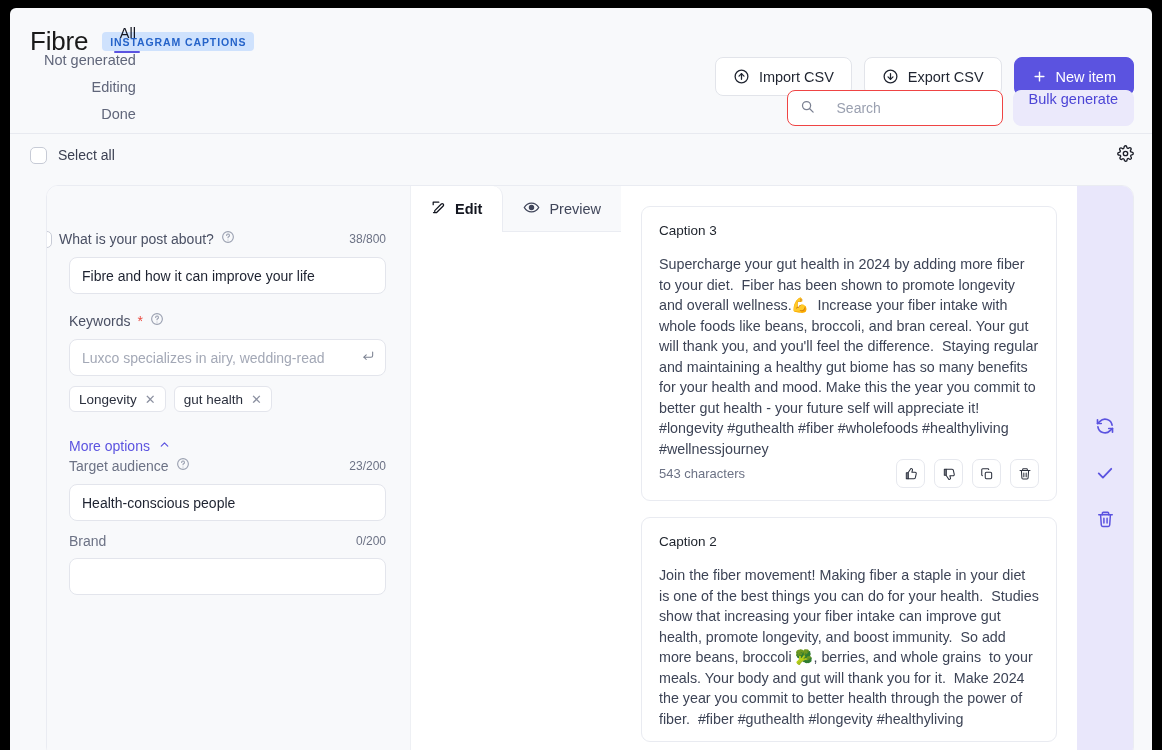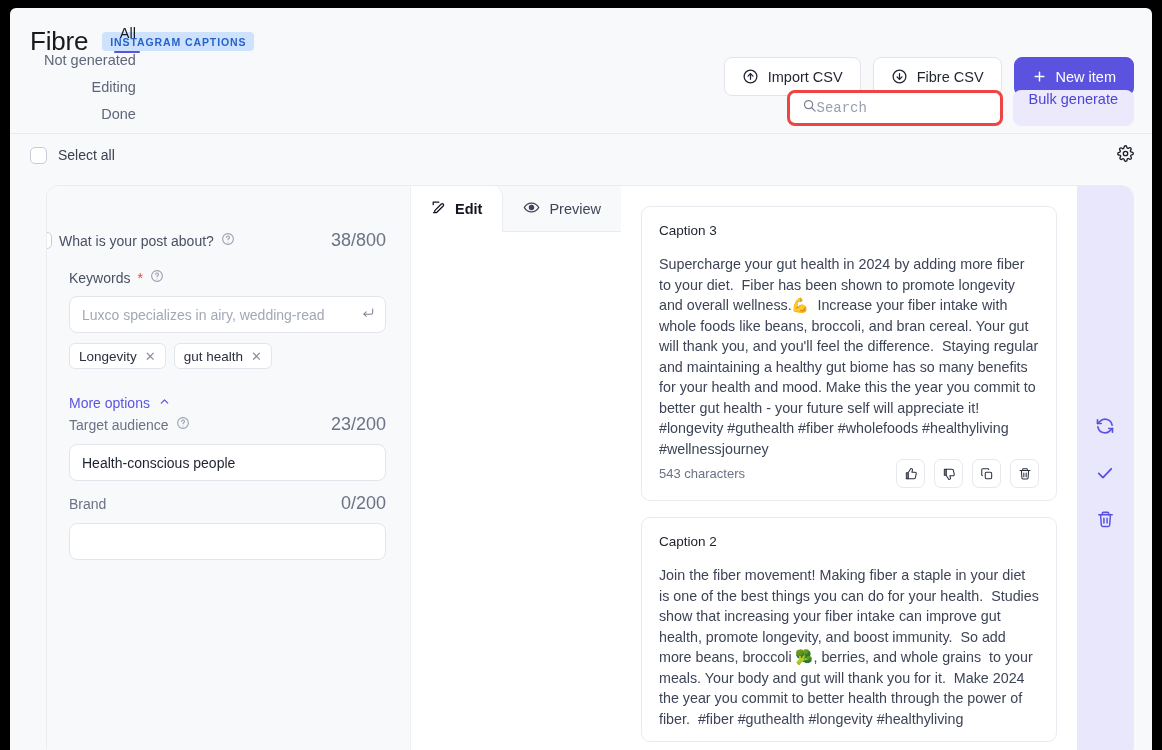--- a/index.html
+++ b/index.html
@@ -113,28 +113,27 @@
   .tabbar-right {
     margin-left: auto;
     display: flex;
     align-items: center;
     gap: 10px;
     padding-bottom: 7px;
   }
   .search-box {
     display: flex;
     align-items: center;
-    gap: 0;
+    gap: 22px;
     width: 216px;
     height: 36px;
     padding: 0 12px;
     background: #fff;
-    border: 3px solid #ef4444;
+    border: 1px solid #ef4444;
     border-radius: 8px;
-    font-family: Liberation Mono, monospace;
   }
   .search-box input {
     border: none;
     outline: none;
     font-size: 14px;
     font-family: inherit;
     color: #2a2f3d;
     width: 100%;
     background: transparent;
   }
@@ -205,21 +204,21 @@
     margin-bottom: 9px;
   }
   .field-label {
     font-size: 14px;
     color: #4a5064;
   }
   .field-label.muted { color: #6c7285; }
   .req-star { color: #e8493f; font-size: 14px; line-height: 1; }
   .counter {
     margin-left: auto;
-    font-size: 18px;
+    font-size: 12px;
     color: #6c7285;
   }
   .text-input {
     width: 100%;
     height: 37px;
     background: #fff;
     border: 1px solid #e3e5ec;
     border-radius: 8px;
     padding: 0 12px;
     font-size: 14px;
@@ -381,21 +380,21 @@
         </div>
 
         <div class="btn btn-outline">
           <span>
             <svg width="17" height="17" viewBox="0 0 24 24" fill="none" stroke="#1f2430" stroke-width="1.8" stroke-linecap="round" stroke-linejoin="round">
               <circle cx="12" cy="12" r="9"></circle>
                 <path d="M12 8v8"></path>
                 <path d="M8.5 12.5 12 16l3.5-3.5"></path>
             </svg>
           </span>
-          <span>Fibre CSV</span>
+          <span>Export CSV</span>
         </div>
 
         <div class="btn btn-primary">
           <span>
             <svg width="15" height="15" viewBox="0 0 24 24" fill="none" stroke="#ffffff" stroke-width="2.3" stroke-linecap="round">
               <path d="M12 5v14M5 12h14"></path>
             </svg>
           </span>
           <span>New item</span>
         </div>
@@ -457,20 +456,21 @@
             <div class="field-label">What is your post about?</div>
             <span>
               <svg width="14" height="14" viewBox="0 0 24 24" fill="none" stroke="#9aa0b0" stroke-width="1.9" stroke-linecap="round">
                 <circle cx="12" cy="12" r="9.2"></circle>
                   <path d="M9.7 9.3a2.4 2.4 0 1 1 3.3 2.2c-.7.35-1 .9-1 1.6v.3"></path>
                   <circle cx="12" cy="17" r=".9" fill="#9aa0b0" stroke="none"></circle>
               </svg>
             </span>
             <div class="counter">38/800</div>
           </div>
+          <input class="text-input" type="text" value="Fibre and how it can improve your life" style="">
         </div>
 
         <div class="field-block">
           <div class="field-head">
             <div class="field-label">Keywords</div>
             <span class="req-star">*</span>
             <span>
               <svg width="14" height="14" viewBox="0 0 24 24" fill="none" stroke="#9aa0b0" stroke-width="1.9" stroke-linecap="round">
                 <circle cx="12" cy="12" r="9.2"></circle>
                   <path d="M9.7 9.3a2.4 2.4 0 1 1 3.3 2.2c-.7.35-1 .9-1 1.6v.3"></path>

